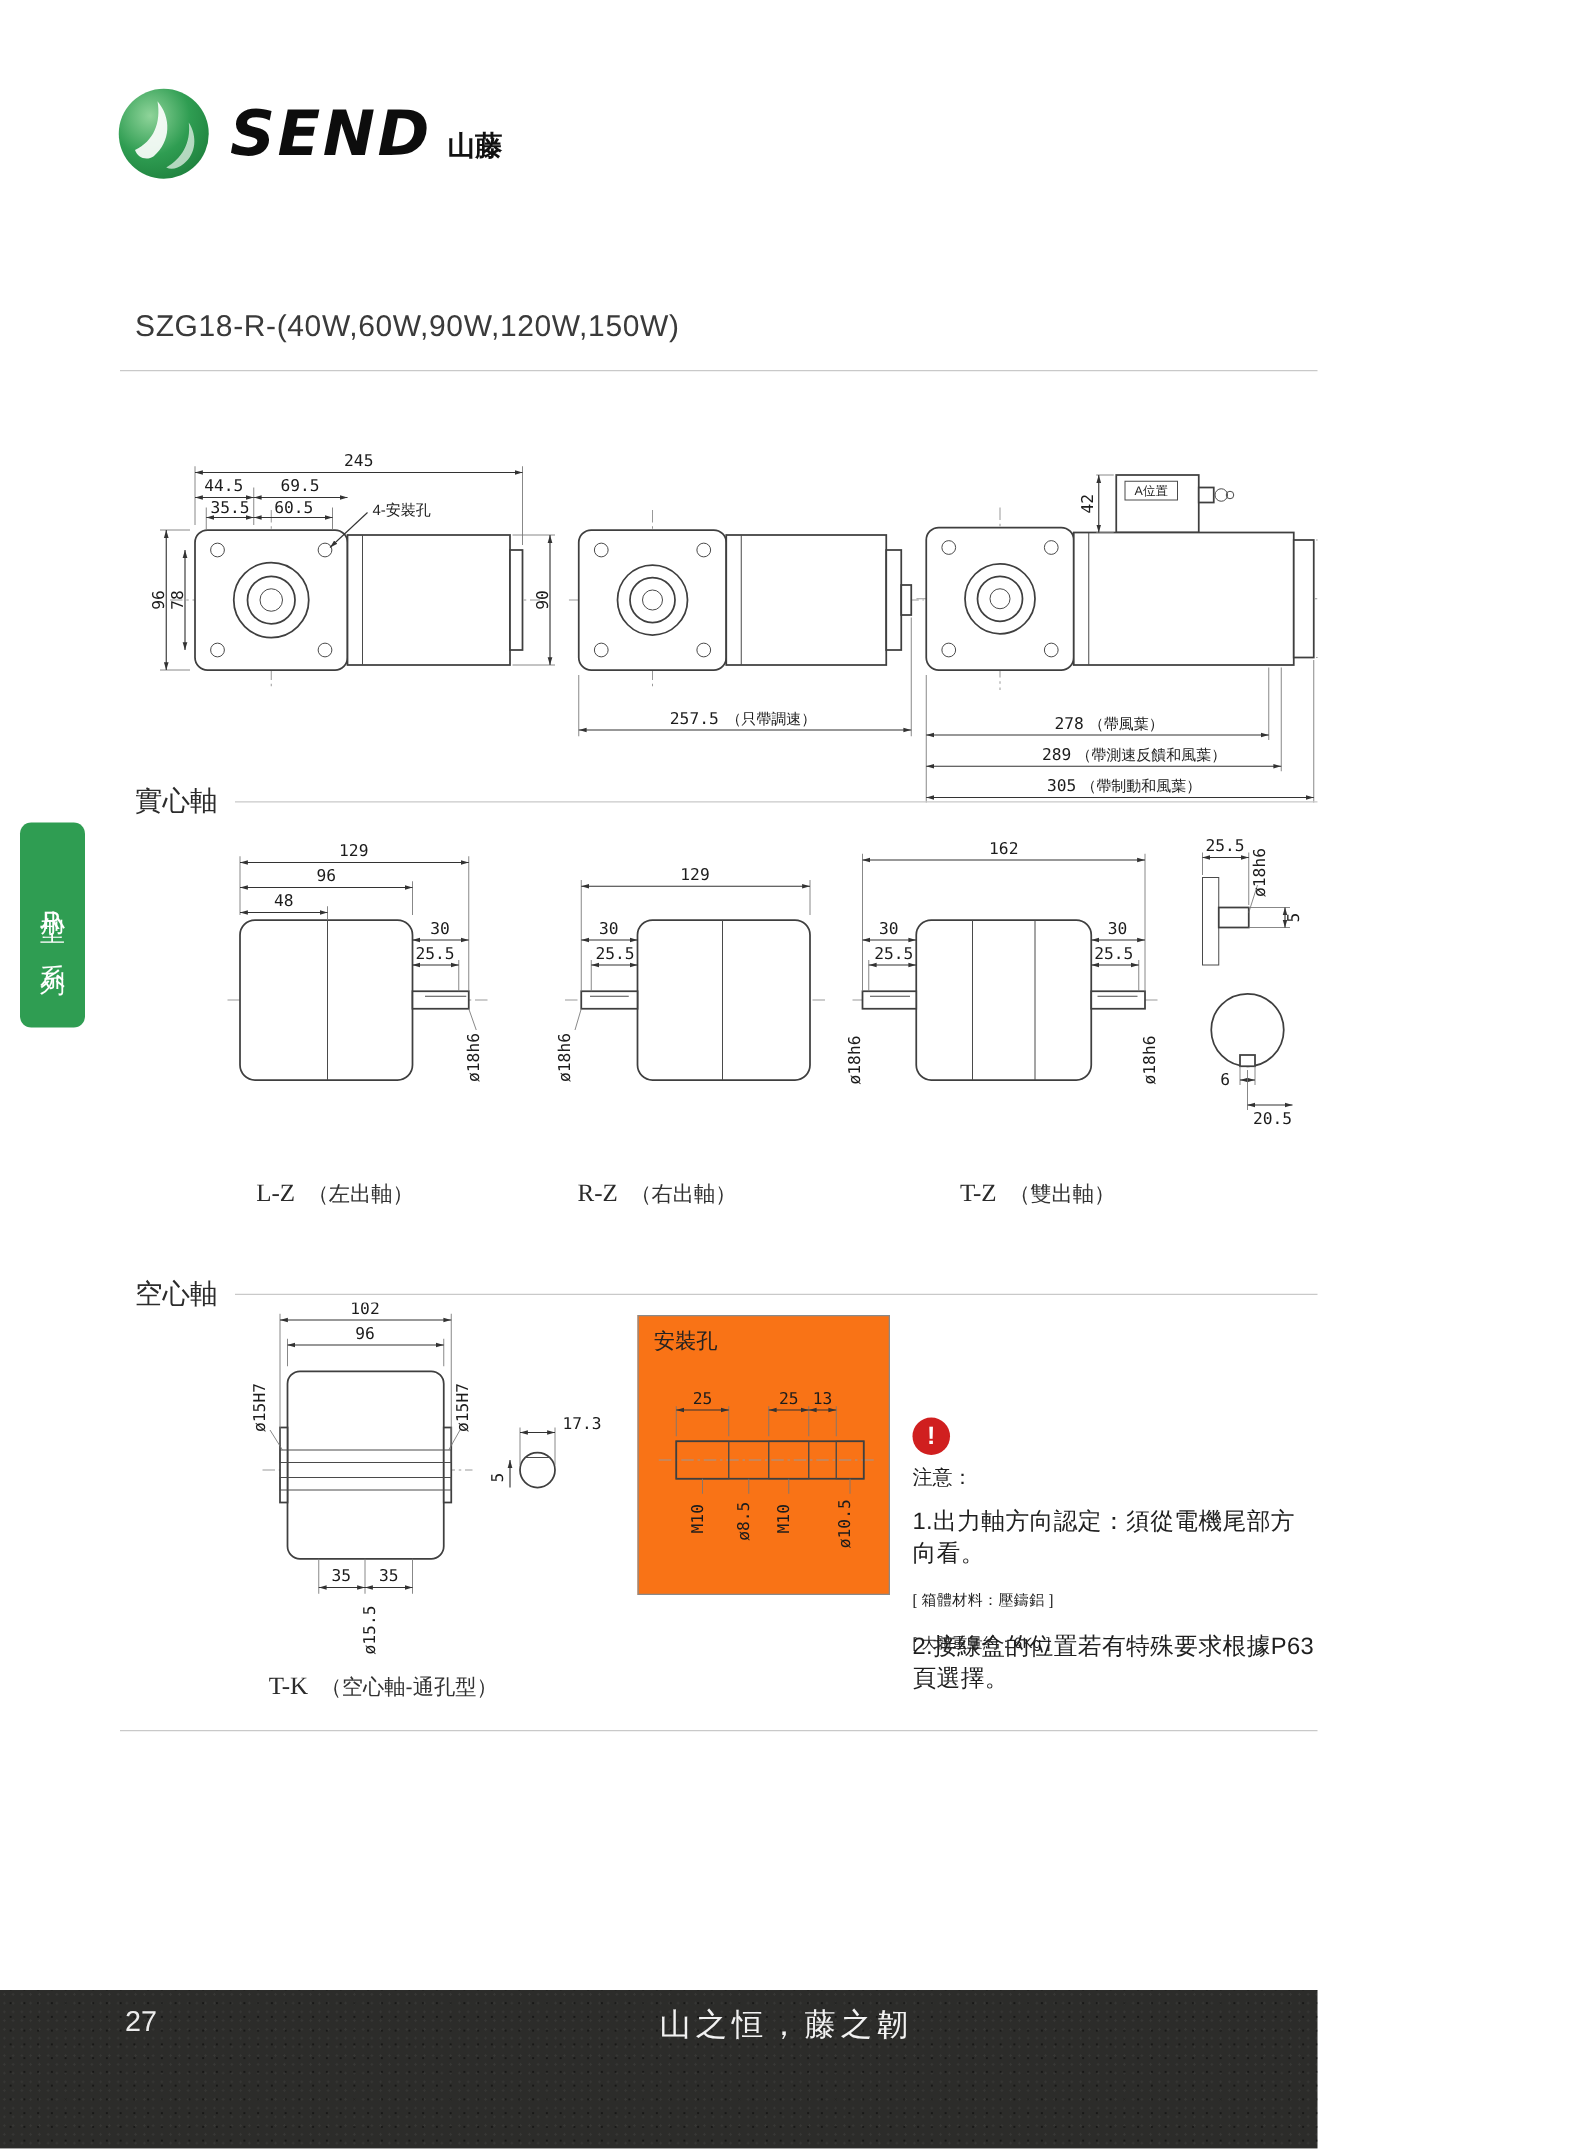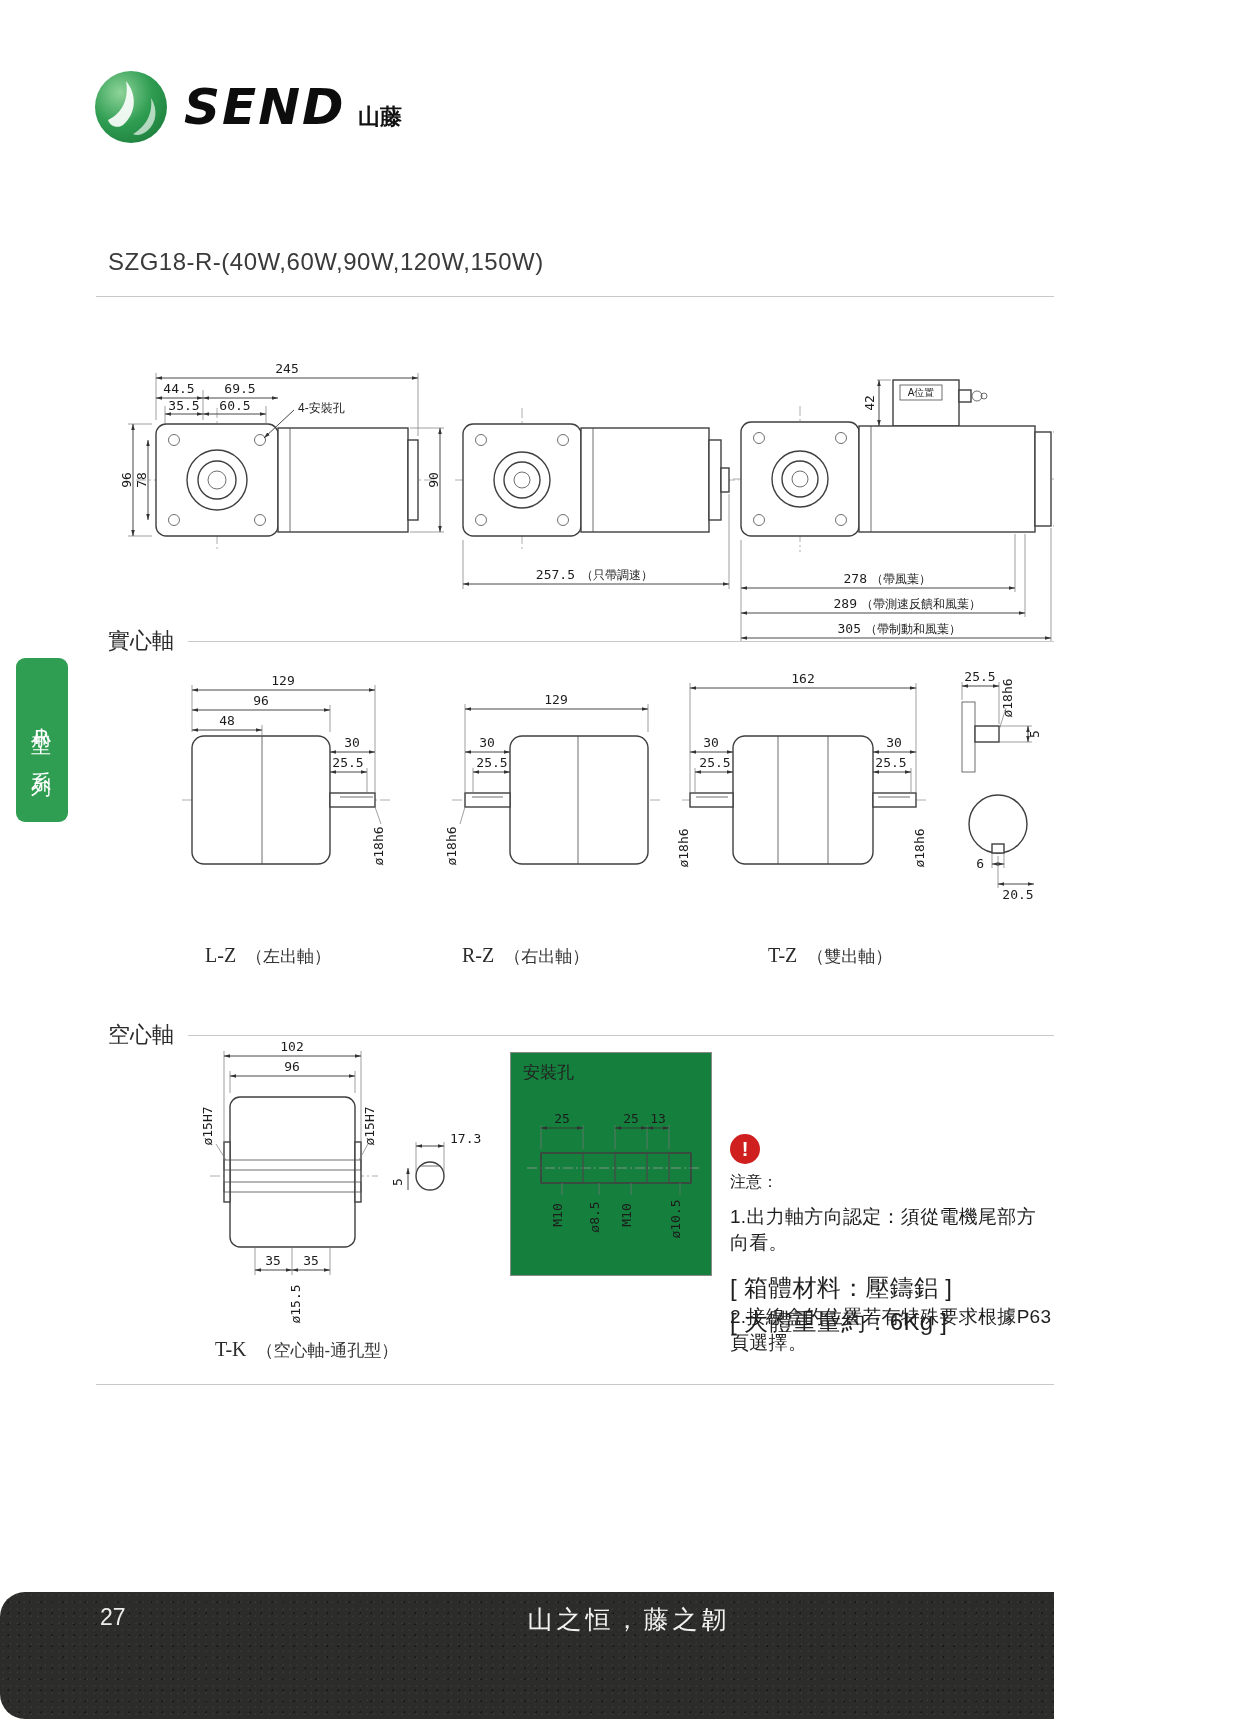--- a/index.html
+++ b/index.html
@@ -29,36 +29,36 @@
   .green-tab{left:16px;top:658px;width:52px;height:164px;background:var(--accent-green);
              border-radius:9px;color:#fff;writing-mode:vertical-rl;text-orientation:upright;
              font-size:20px;letter-spacing:7px;display:flex;align-items:center;justify-content:center;}
 
   
   .caption{display:flex;align-items:baseline;gap:10px;font-size:20px;color:#2b2b2b;}
   .caption .code{font-family:Liberation Serif, serif;font-size:20px;}
   .caption .cap-note{font-size:17px;color:#333;}
 
   
-  .mount-box{left:510px;top:1052px;width:202px;height:224px;border:1px solid #8a8a8a;background:#15803d;}
+  .mount-box{left:510px;top:1052px;width:202px;height:224px;border:1px solid #8a8a8a;background:#f97316;}
   .mount-title{position:absolute;left:12px;top:8px;font-size:17px;color:#222;}
 
   
   .warn-circle{left:730px;top:1134px;width:30px;height:30px;border-radius:50%;background:var(--warning-red);
                color:#fff;display:flex;align-items:center;justify-content:center;
                font-weight:bold;font-size:20px;line-height:1;}
   .notes-title{font-size:16px;color:#1f1f1f;}
   .note-line{font-size:19px;color:#1f1f1f;letter-spacing:.3px;}
-  .bracket-line{font-size:24px;color:#1f1f1f;letter-spacing:.3px;}
+  .bracket-line{font-size:12px;color:#1f1f1f;letter-spacing:.3px;}
 
   
   .footer{left:0;top:1592px;width:1258px;height:127px;background-color:var(--footer-bg);
           background-image:radial-gradient(rgba(255,255,255,0.05) 1px,transparent 1px),
                            radial-gradient(rgba(0,0,0,0.45) 1px,transparent 1px);
-          background-size:7px 7px,11px 11px;background-position:0 0,3px 5px;border-radius:25px;}
+          background-size:7px 7px,11px 11px;background-position:0 0,3px 5px;}
   .page-num{position:absolute;left:100px;top:12px;color:#ececec;font-size:23px;}
   .slogan{position:absolute;left:0;top:11px;width:100%;text-align:center;color:#f2f2f2;
           font-size:25px;letter-spacing:4px;}
 
   
   svg .ol{stroke:#3f3f3f;stroke-width:1.4;fill:none;}
   svg .of{stroke:#3f3f3f;stroke-width:1.4;fill:#fff;}
   svg .thin{stroke:#4a4a4a;stroke-width:.8;fill:none;}
   svg .cl{stroke:#999;stroke-width:.8;fill:none;stroke-dasharray:10 3 2 3;}
   svg .dl{stroke:#333;stroke-width:.9;fill:none;}

